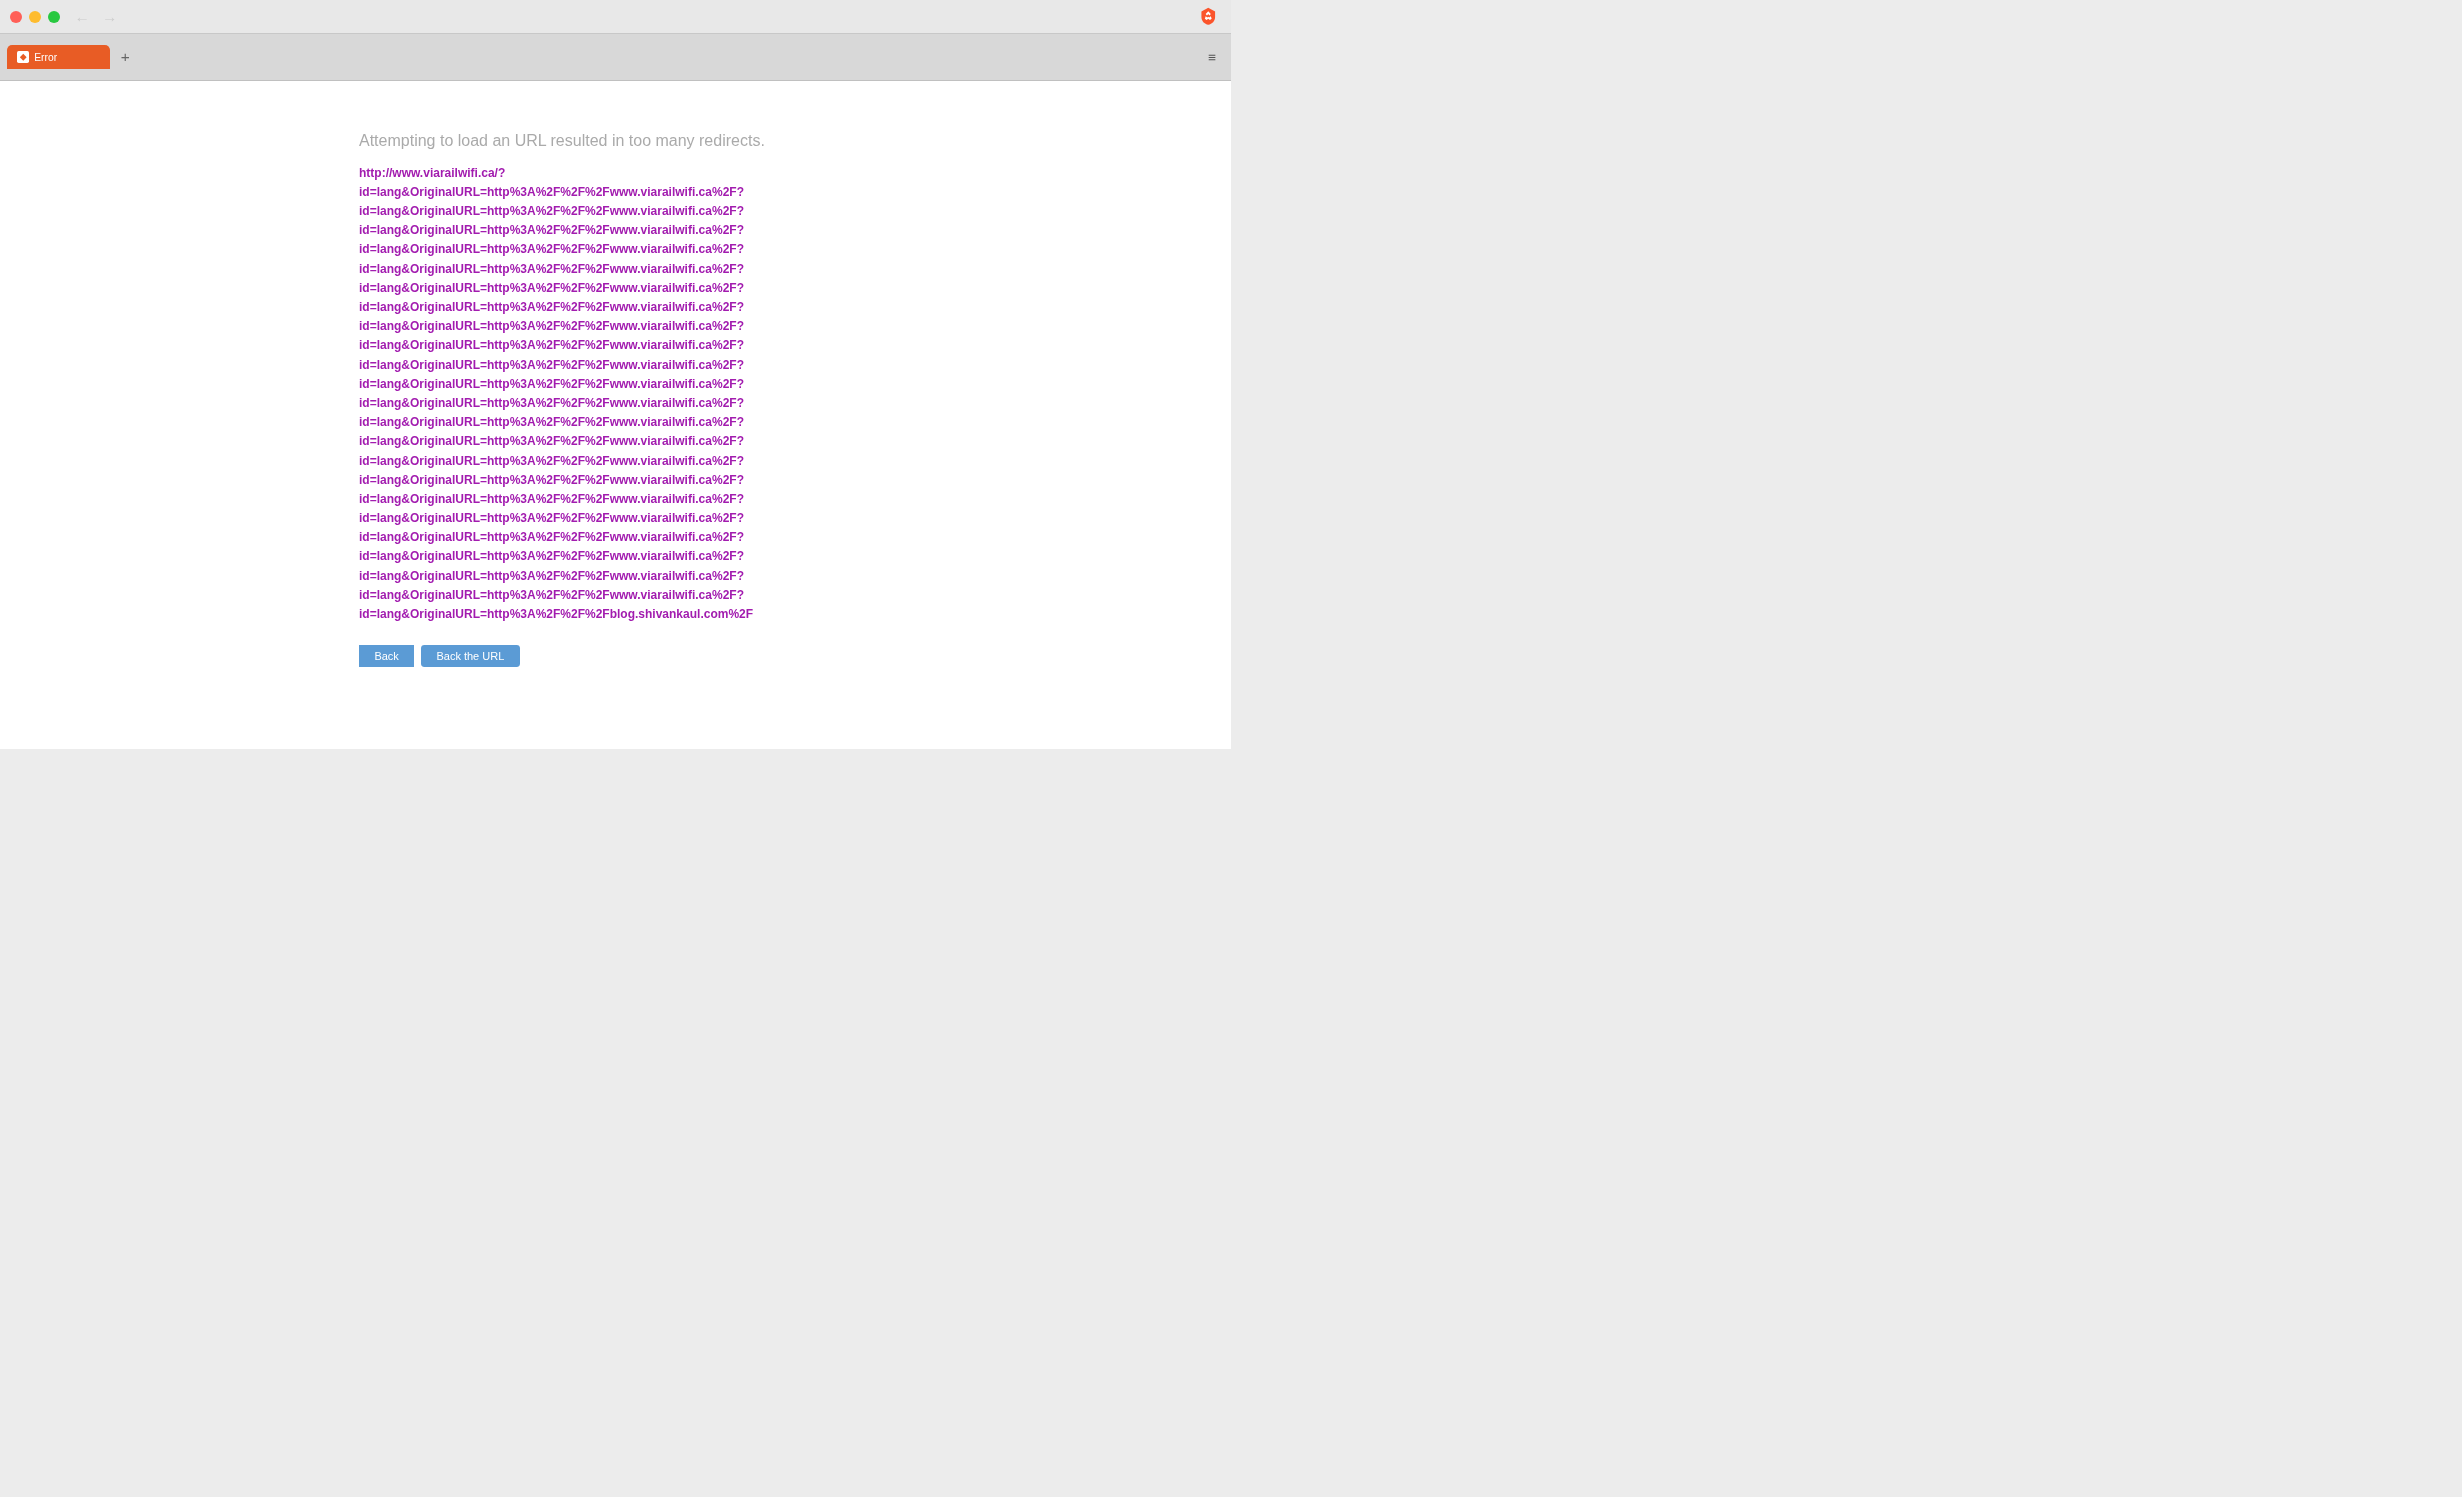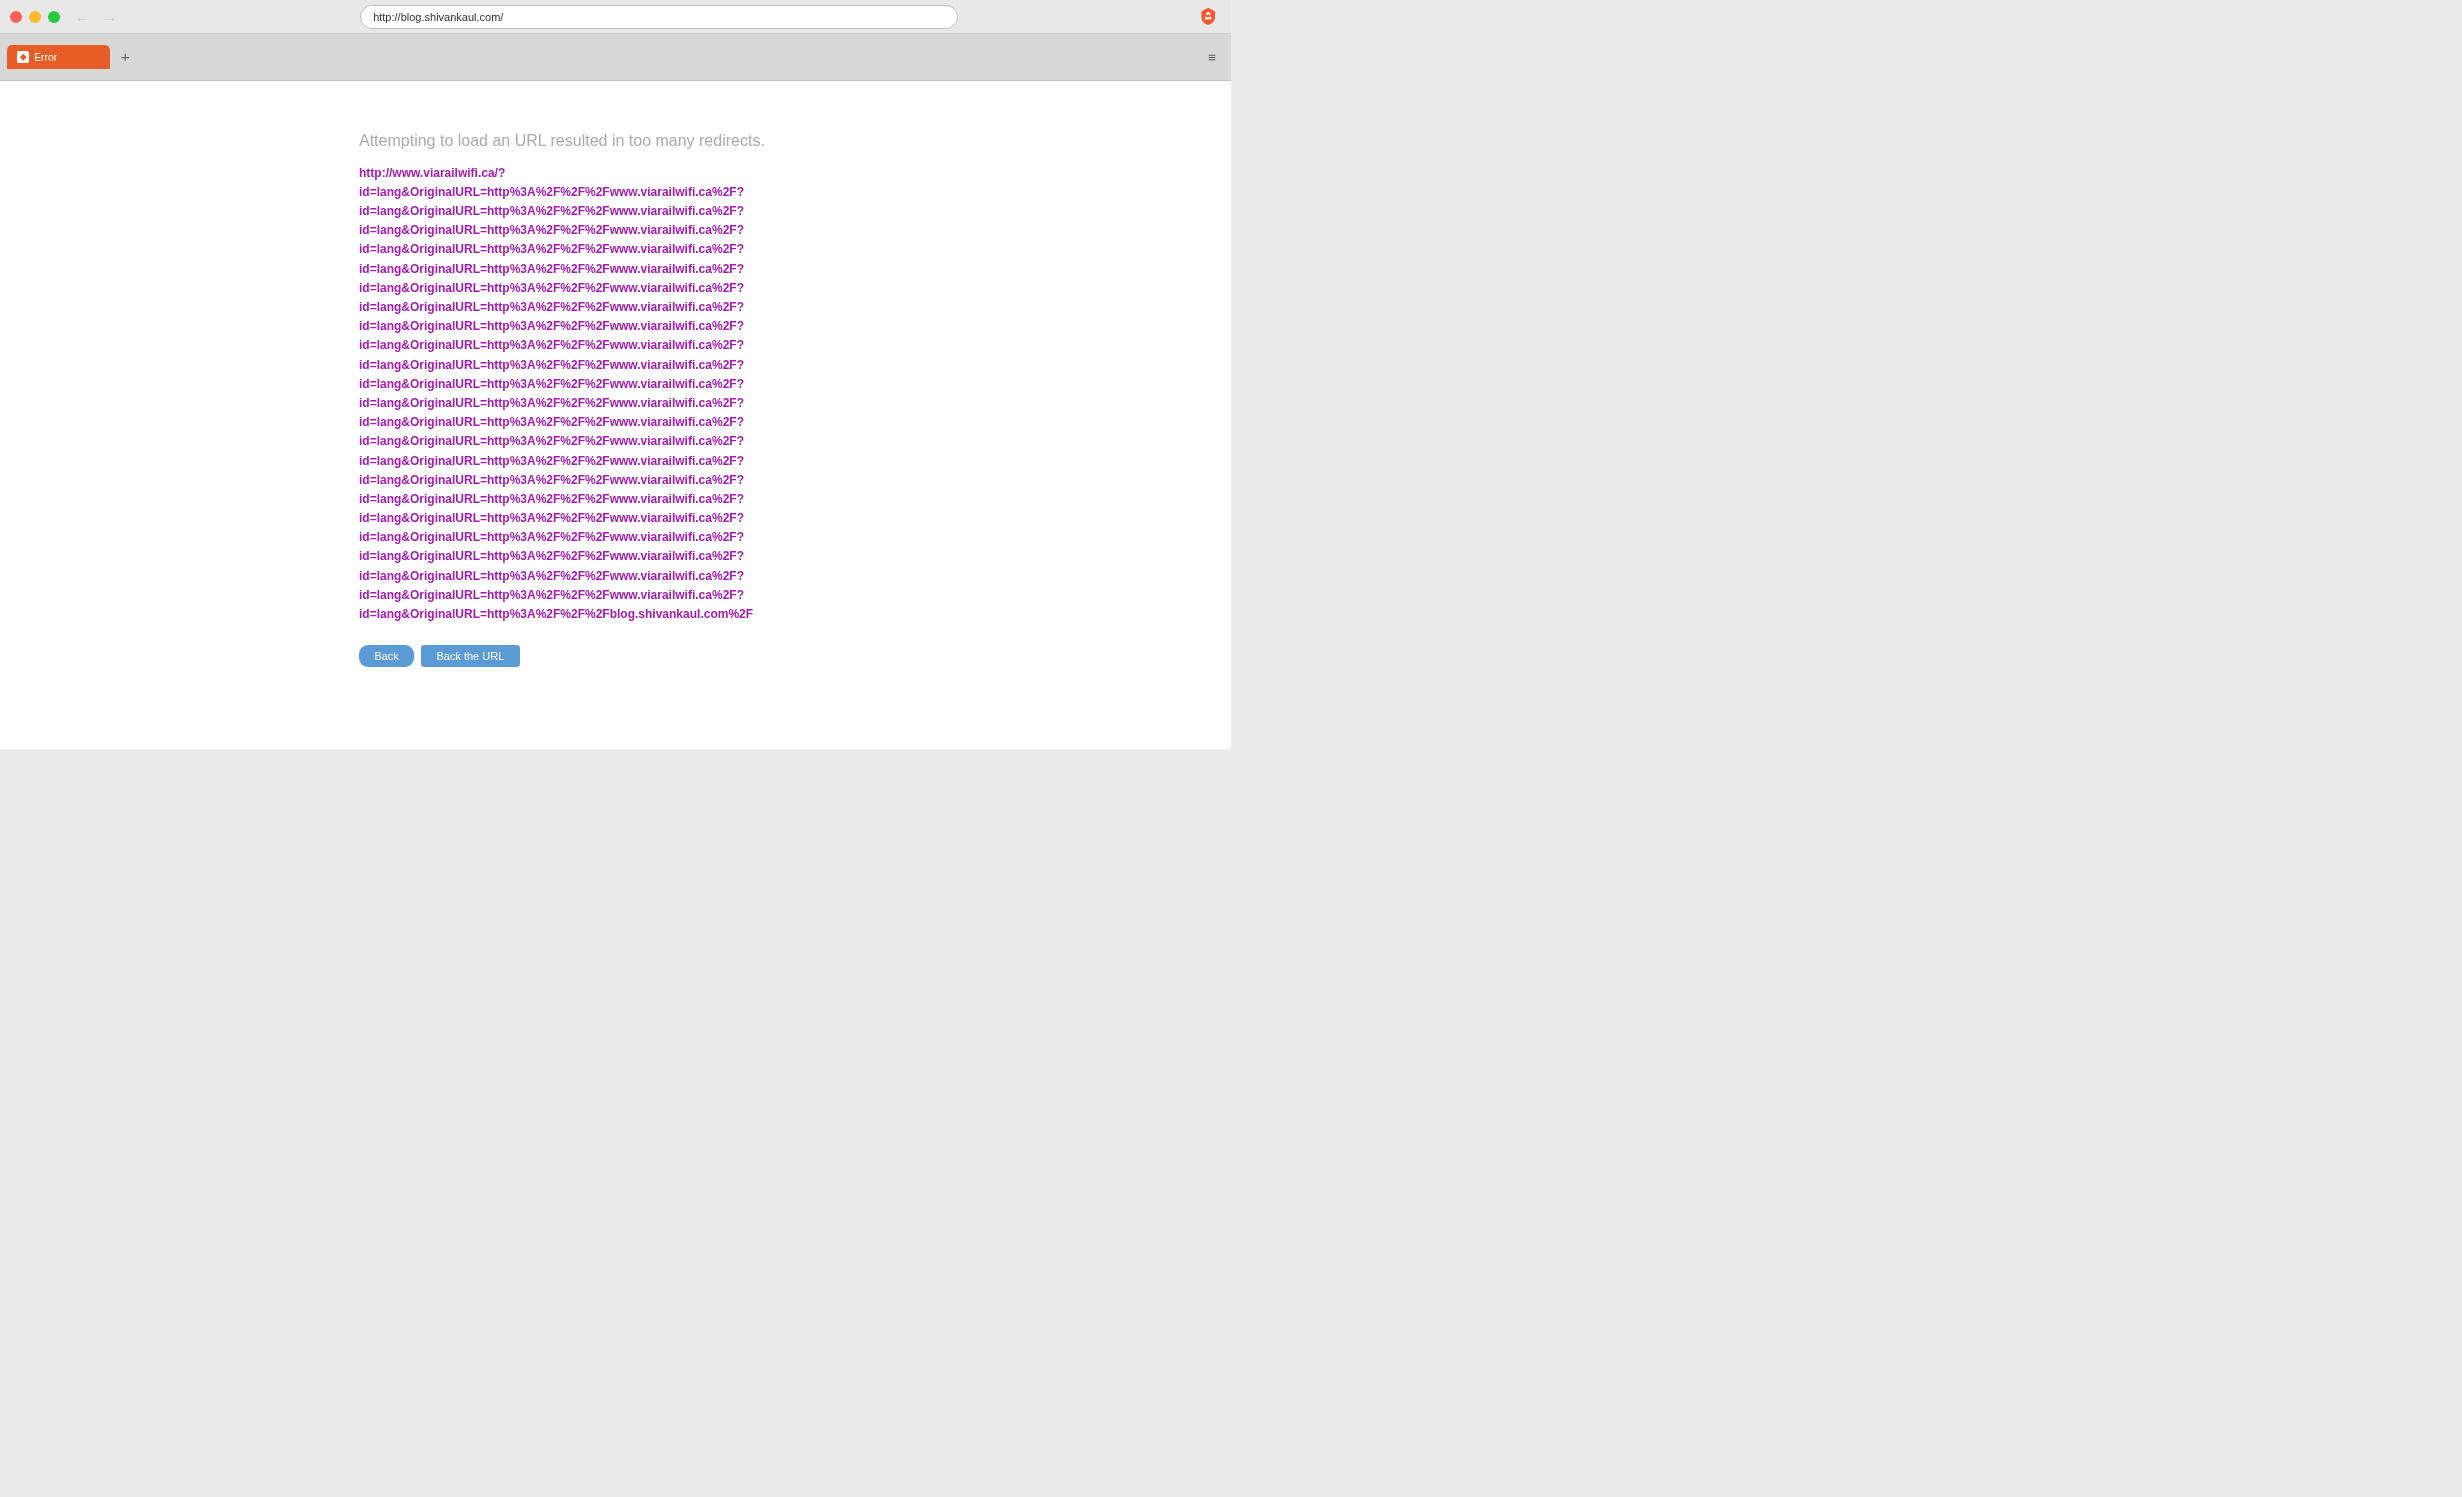--- a/index.html
+++ b/index.html
@@ -191,21 +191,21 @@
       display: flex;
       gap: 6.8px;
       margin-top: 20.5px;
     }
 
     .btn-back {
       padding: 5.1px 15.4px;
       background: #5b9bd5;
       color: white;
       border: none;
-      border-radius: 9px;
+      border-radius: 0;
       font-size: 11px;
       cursor: pointer;
     }
 
     .btn-retry {
       padding: 5.1px 15.4px;
       background: #5b9bd5;
       color: white;
       border: none;
       border-radius: 3.4px;
@@ -225,25 +225,20 @@
 
   <div class="nav-buttons">
     <button class="nav-arrow disabled">
       <span>←</span>
     </button>
     <button class="nav-arrow disabled">
       <span>→</span>
     </button>
   </div>
 
-  <div class="address-bar-container">
-    <div class="address-bar">
-      <span>http://blog.shivankaul.com/</span>
-    </div>
-  </div>
 
   <div class="brave-logo">
     <svg width="20.5" height="20.5" viewBox="0 0 24 24" fill="none">
       <path d="M12 2L20 6.5V13C20 17.5 16.5 21.5 12 22C7.5 21.5 4 17.5 4 13V6.5L12 2Z" fill="#fb542b"></path>
       <path d="M12 6L9 9.5L10.5 11L12 9.5L13.5 11L15 9.5L12 6Z" fill="white"></path>
       <path d="M9 12L8 15L10 16.5L12 15L14 16.5L16 15L15 12L13 13.5L12 12.5L11 13.5L9 12Z" fill="white"></path>
     </svg>
   </div>
 </div>
 

